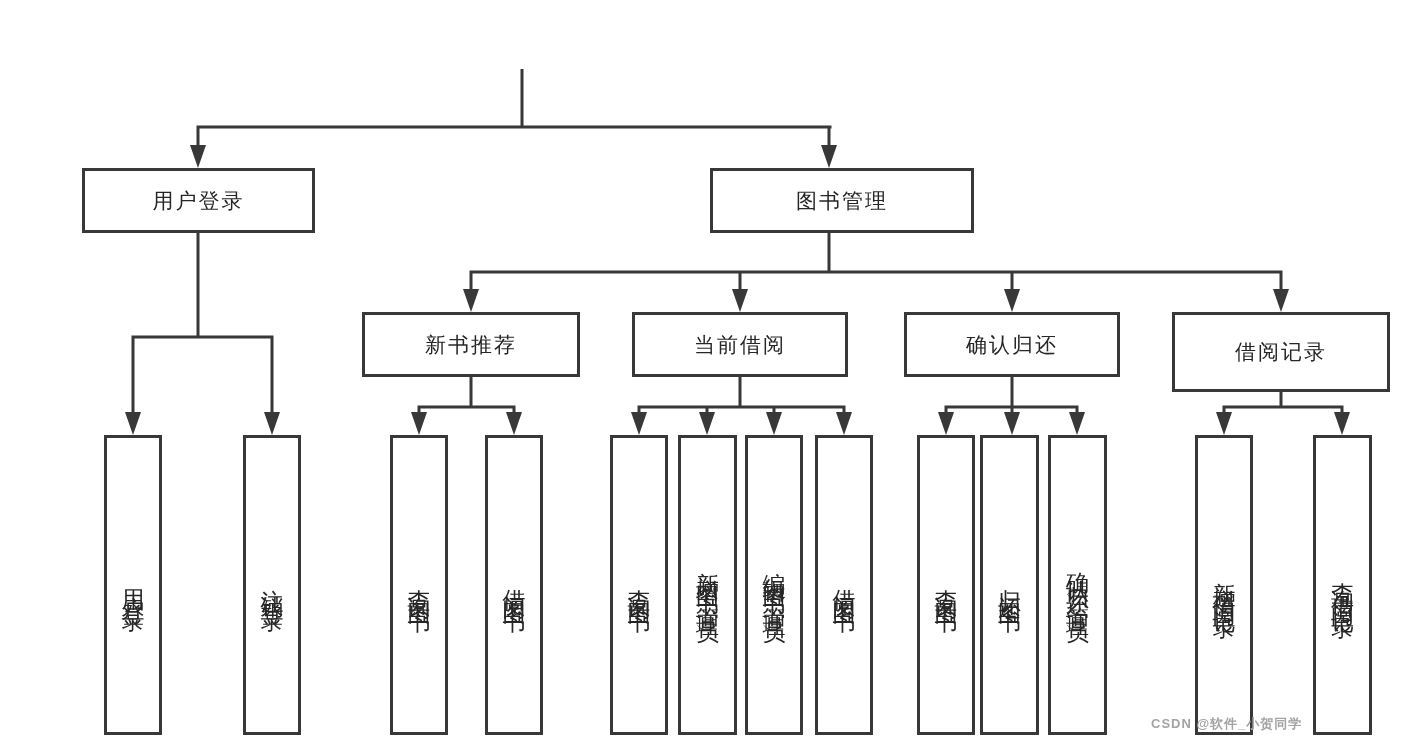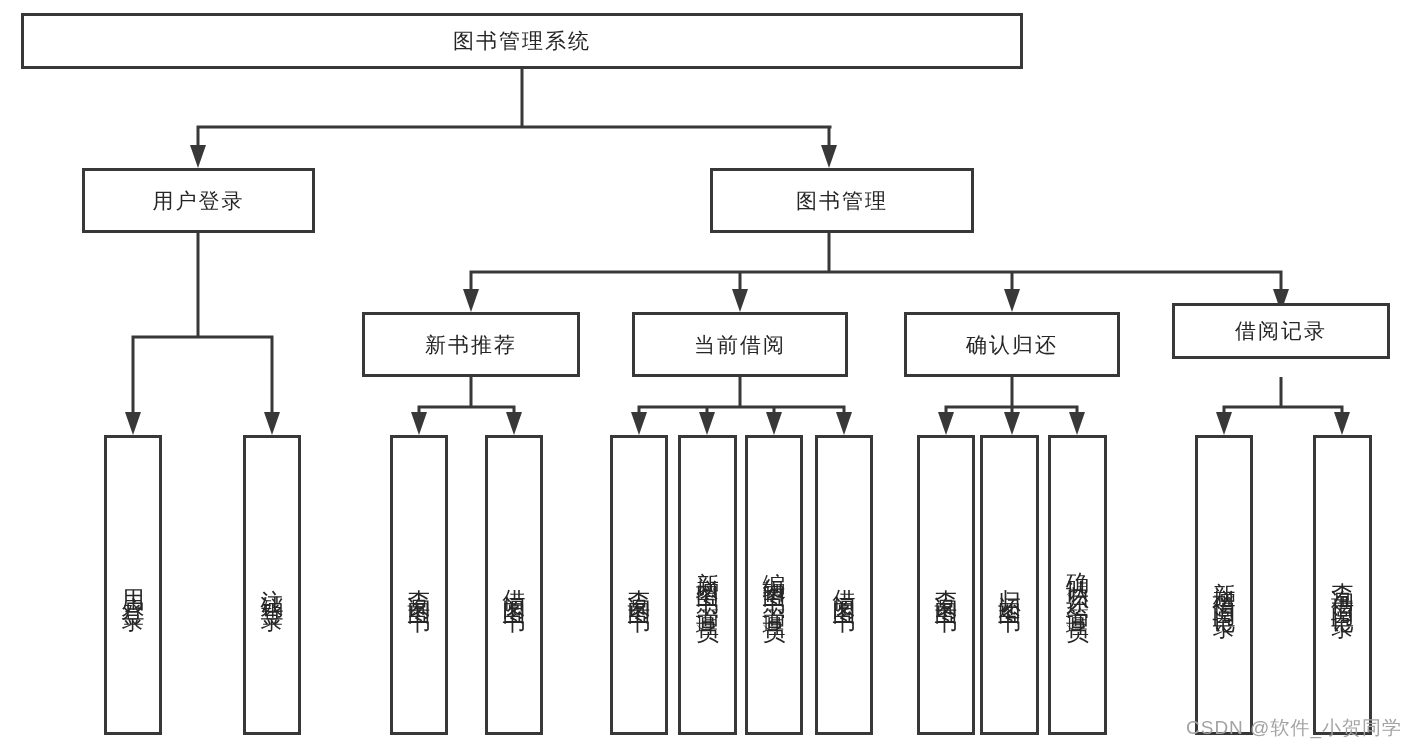--- a/index.html
+++ b/index.html
@@ -31,25 +31,26 @@
   .h{font-size:21px;letter-spacing:2px;}
   .v{
     writing-mode:vertical-rl;
     text-orientation:mixed;
     font-size:23px;
     letter-spacing:7px;
     line-height:1;
   }
   #watermark{
     position:absolute;
-    left:1186px;top:715px;
-    font-size:19px;
+    left:1151px;top:715px;
+    font-size:13px;
     color:var(--wm);
     white-space:nowrap;
     letter-spacing:1px;
+    font-weight:bold;
   }
 </style>
 </head>
 <body>
 
 <div id="stage">
 
   <svg id="connectors" viewBox="0 0 1405 747" xmlns="http://www.w3.org/2000/svg">
     <g stroke="#383838" stroke-width="3" fill="none">
 
@@ -83,29 +84,28 @@
       <polygon points="766,412 782,412 774,435"></polygon>
       <polygon points="836,412 852,412 844,435"></polygon>
       <polygon points="938,412 954,412 946,435"></polygon>
       <polygon points="1004,412 1020,412 1012,435"></polygon>
       <polygon points="1069,412 1085,412 1077,435"></polygon>
       <polygon points="1216,412 1232,412 1224,435"></polygon>
       <polygon points="1334,412 1350,412 1342,435"></polygon>
     </g>
   </svg>
 
-  <div class="box h" style="left:21px;top:13px;width:1002px;height:56px">图书管理系统</div>
 
   <div class="box h" style="left:82px;top:168px;width:233px;height:65px">用户登录</div>
   <div class="box h" style="left:710px;top:168px;width:264px;height:65px">图书管理</div>
 
   <div class="box h" style="left:362px;top:312px;width:218px;height:65px">新书推荐</div>
   <div class="box h" style="left:632px;top:312px;width:216px;height:65px">当前借阅</div>
   <div class="box h" style="left:904px;top:312px;width:216px;height:65px">确认归还</div>
-  <div class="box h" style="left:1172px;top:303px;width:218px;height:56px">借阅记录</div>
+  <div class="box h" style="left:1172px;top:312px;width:218px;height:80px">借阅记录</div>
 
   <div class="box v" style="left:104px;top:435px;width:58px;height:300px">用户登录</div>
   <div class="box v" style="left:243px;top:435px;width:58px;height:300px">注销登录</div>
 
   <div class="box v" style="left:390px;top:435px;width:58px;height:300px">查询图书</div>
   <div class="box v" style="left:485px;top:435px;width:58px;height:300px">借阅图书</div>
 
   <div class="box v" style="left:610px;top:435px;width:58px;height:300px">查询图书</div>
   <div class="box v" style="left:678px;top:435px;width:59px;height:300px">新增图书（管理员）</div>
   <div class="box v" style="left:745px;top:435px;width:58px;height:300px">编辑图书（管理员）</div>

